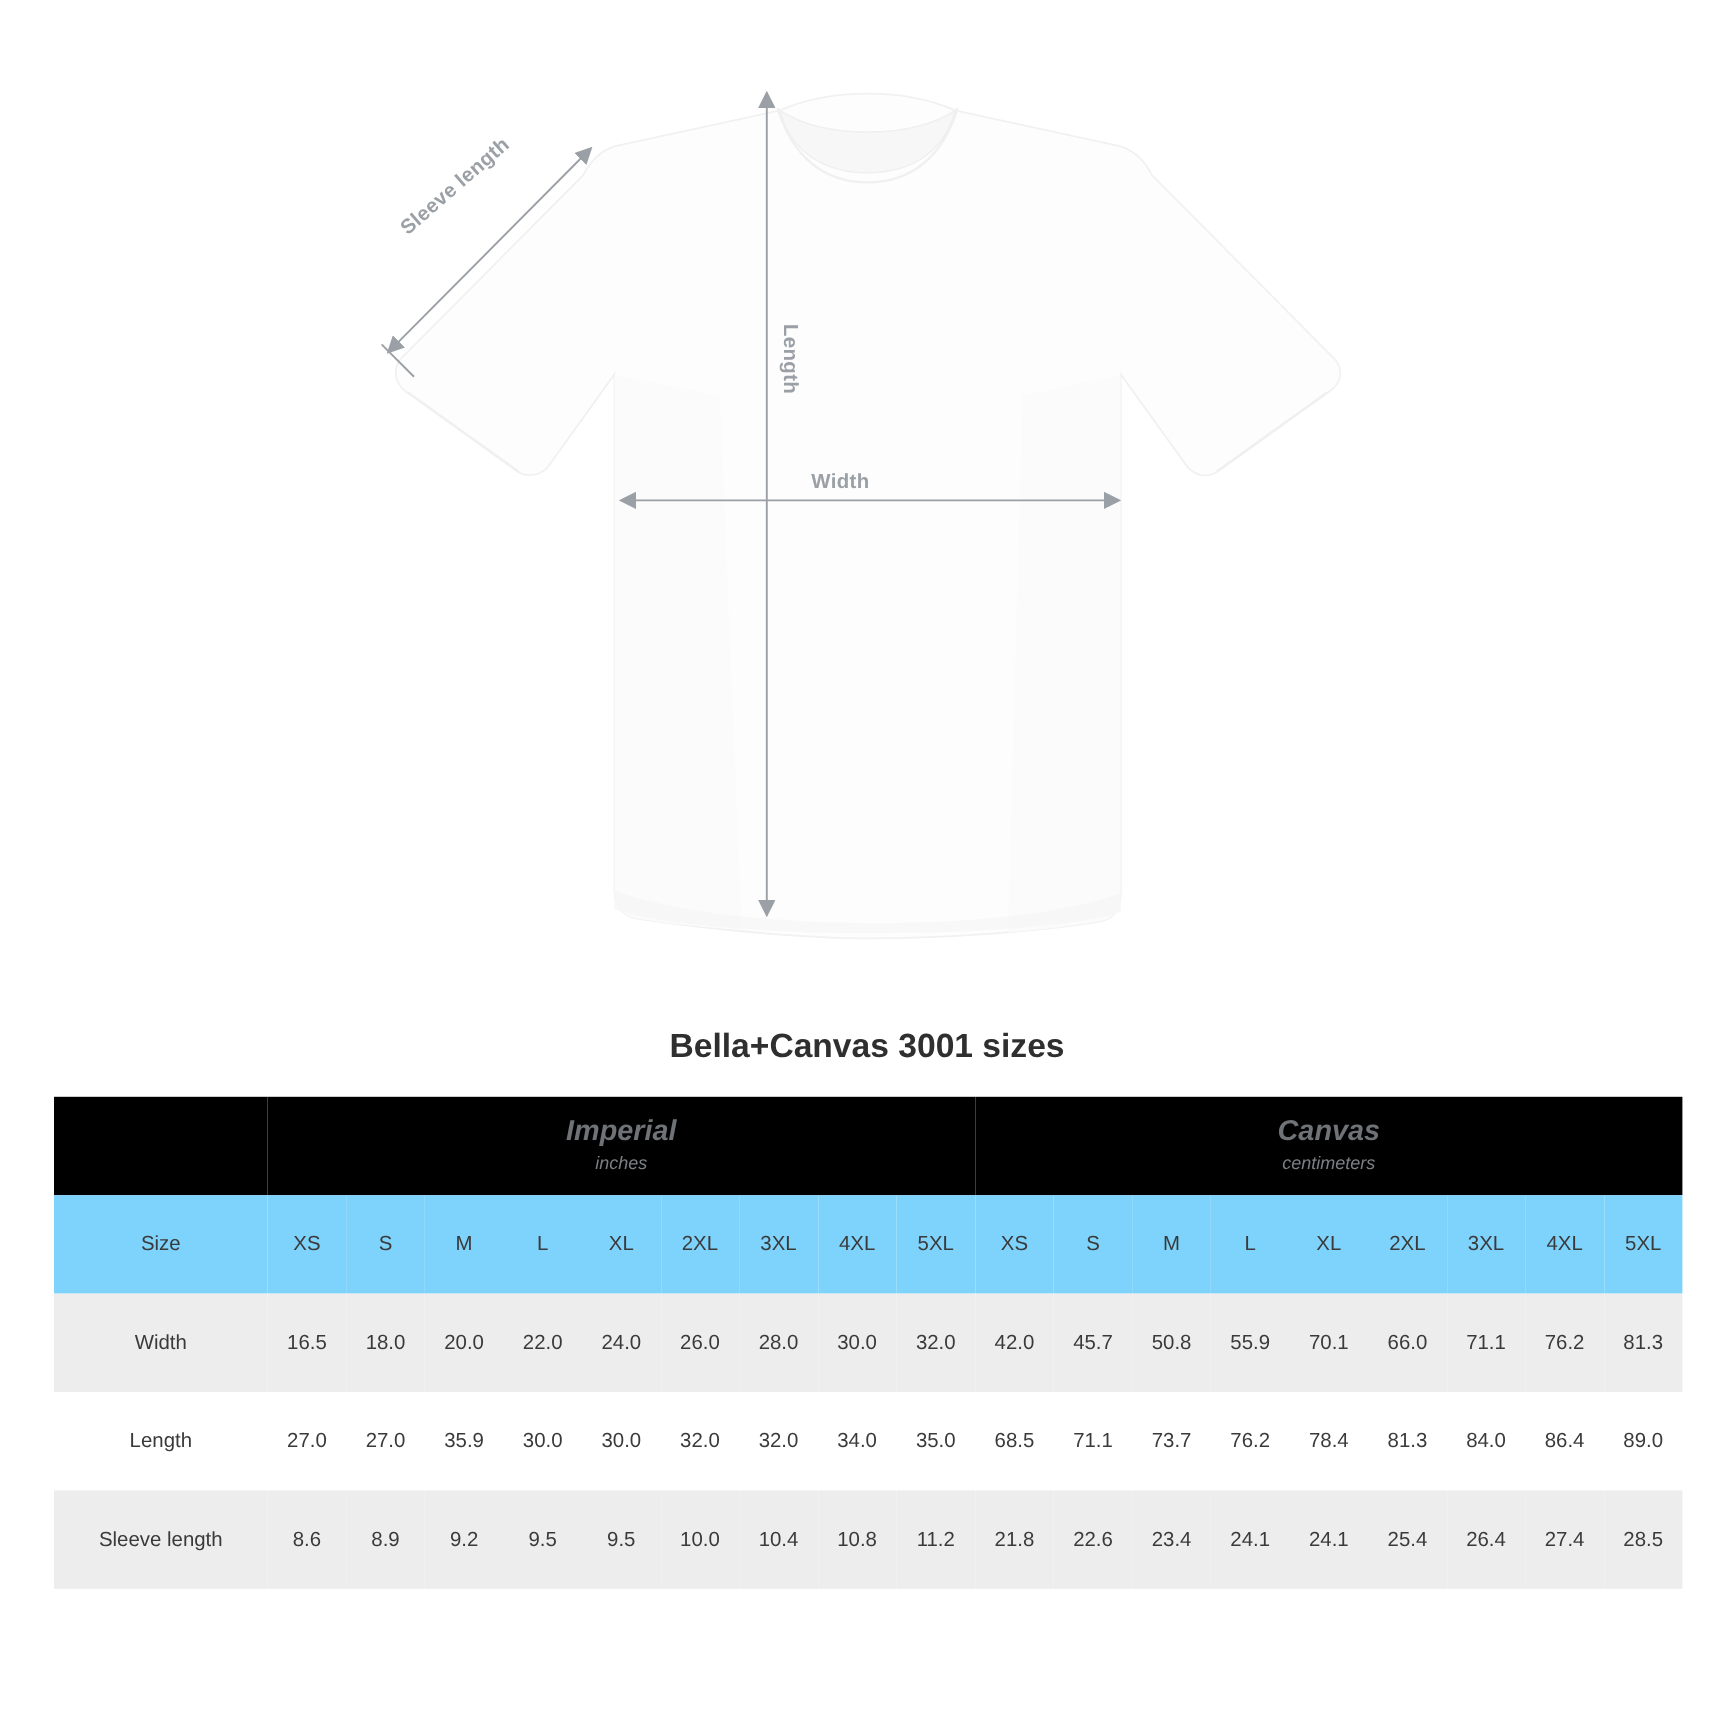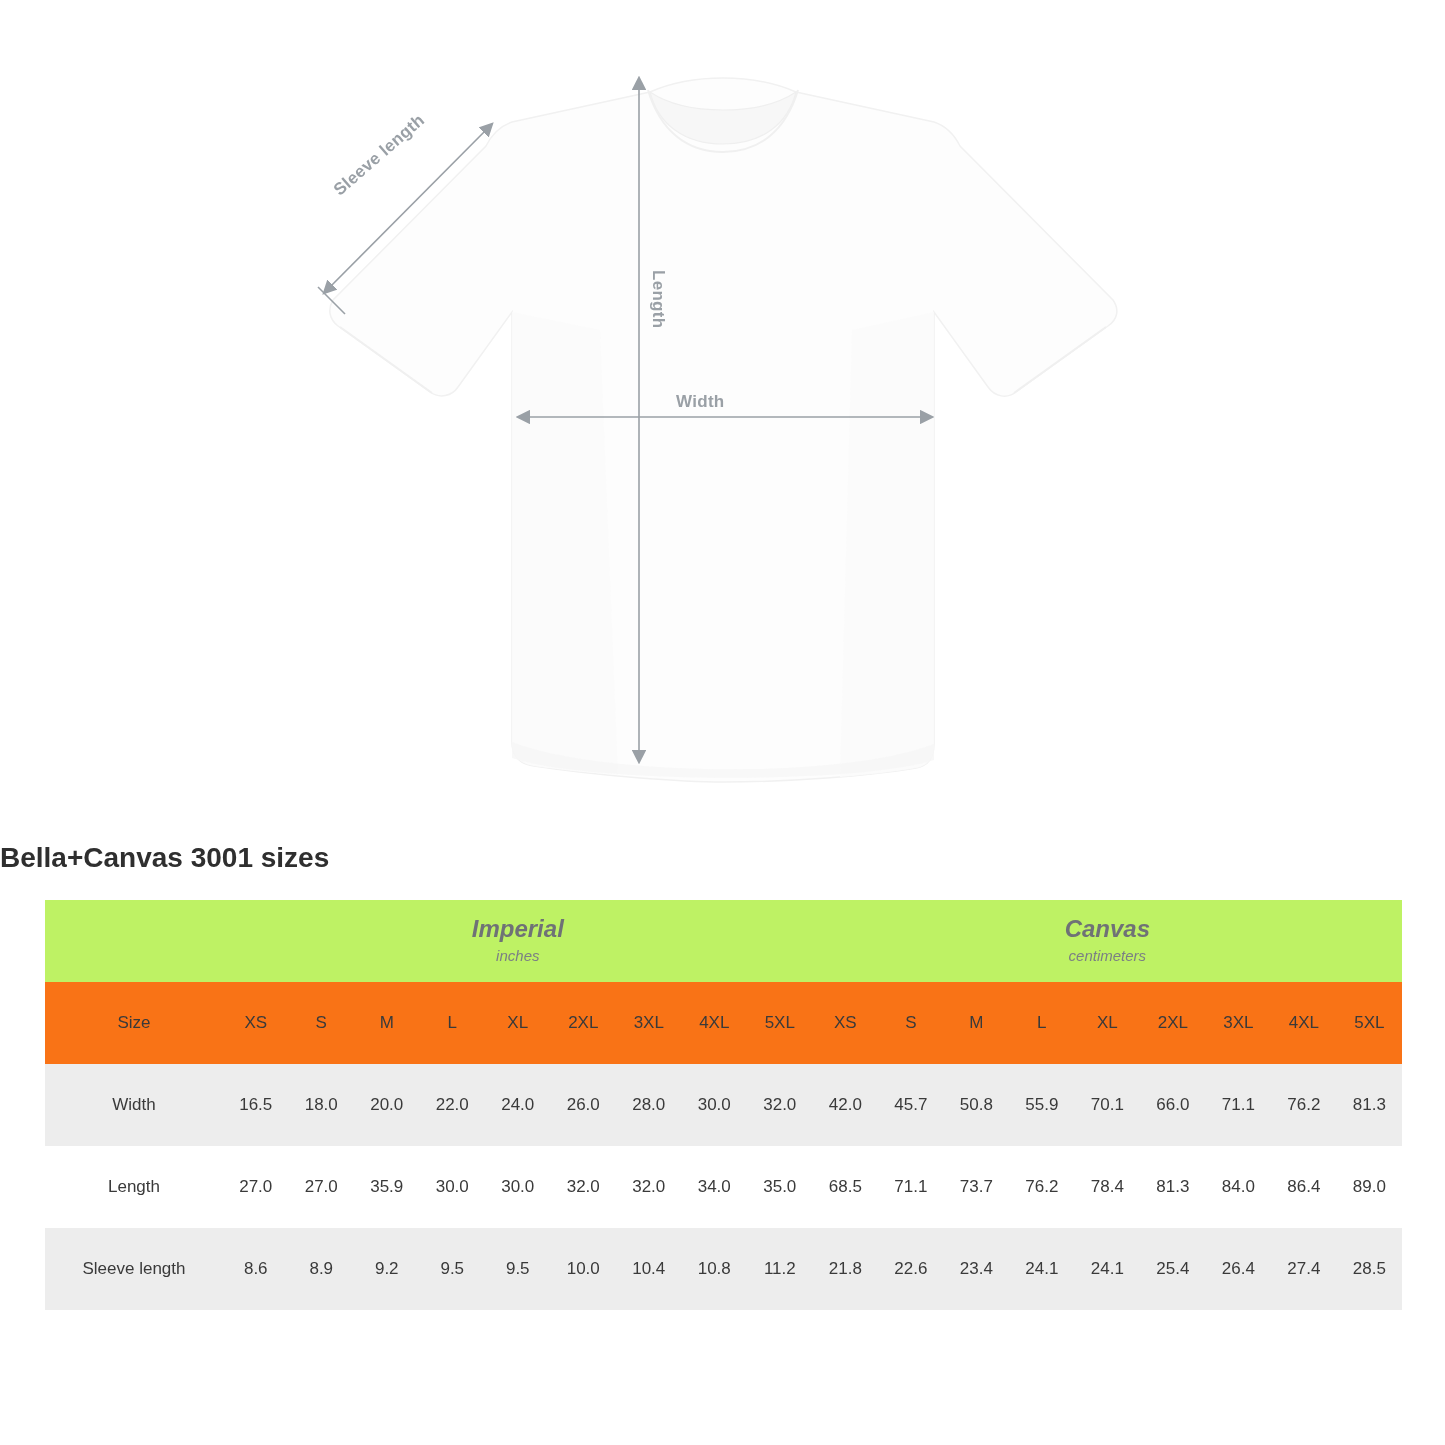--- a/index.html
+++ b/index.html
@@ -52,24 +52,25 @@
     writing-mode: vertical-rl;
     text-orientation: mixed;
   }
   .lbl-width {
     left: 676px;
     top: 392px;
   }
 
   
   .heading {
+    text-align: center;
     font-size: 28px;
     font-weight: bold;
     color: #2f2f2f;
-    margin-top: 12px;
+    margin-top: 26px;
   }
   .subheading {
     text-align: center;
     font-size: 17px;
     font-style: italic;
     color: #7b7f84;
     margin-top: 16px;
   }
 
   
@@ -86,21 +87,21 @@
   table.size-chart th {
     text-align: center;
     vertical-align: middle;
     font-size: 17px;
     color: #3a3a3a;
     font-weight: normal;
     padding: 0;
     height: 82px;
   }
   .unit-head {
-    background: #bef264;
+    background: #000000;
     height: 114px;
   }
   .unit-title {
     font-size: 24px;
     font-style: italic;
     font-weight: bold;
     color: #6f7276;
     line-height: 1.25;
   }
   .unit-sub {
@@ -108,21 +109,21 @@
     font-style: italic;
     color: #7b7f84;
     line-height: 1.6;
   }
   .row-label {
     font-weight: bold;
     color: #2f2f2f;
     font-size: 17px;
   }
   .r-head td {
-    background: #f97316;
+    background: #7dd3fc;
     font-weight: bold;
     color: #2f2f2f;
   }
   .r-alt td {
     background: #ededed;
   }
   .r-plain td {
     background: #ffffff;
   }
   .first-col {

